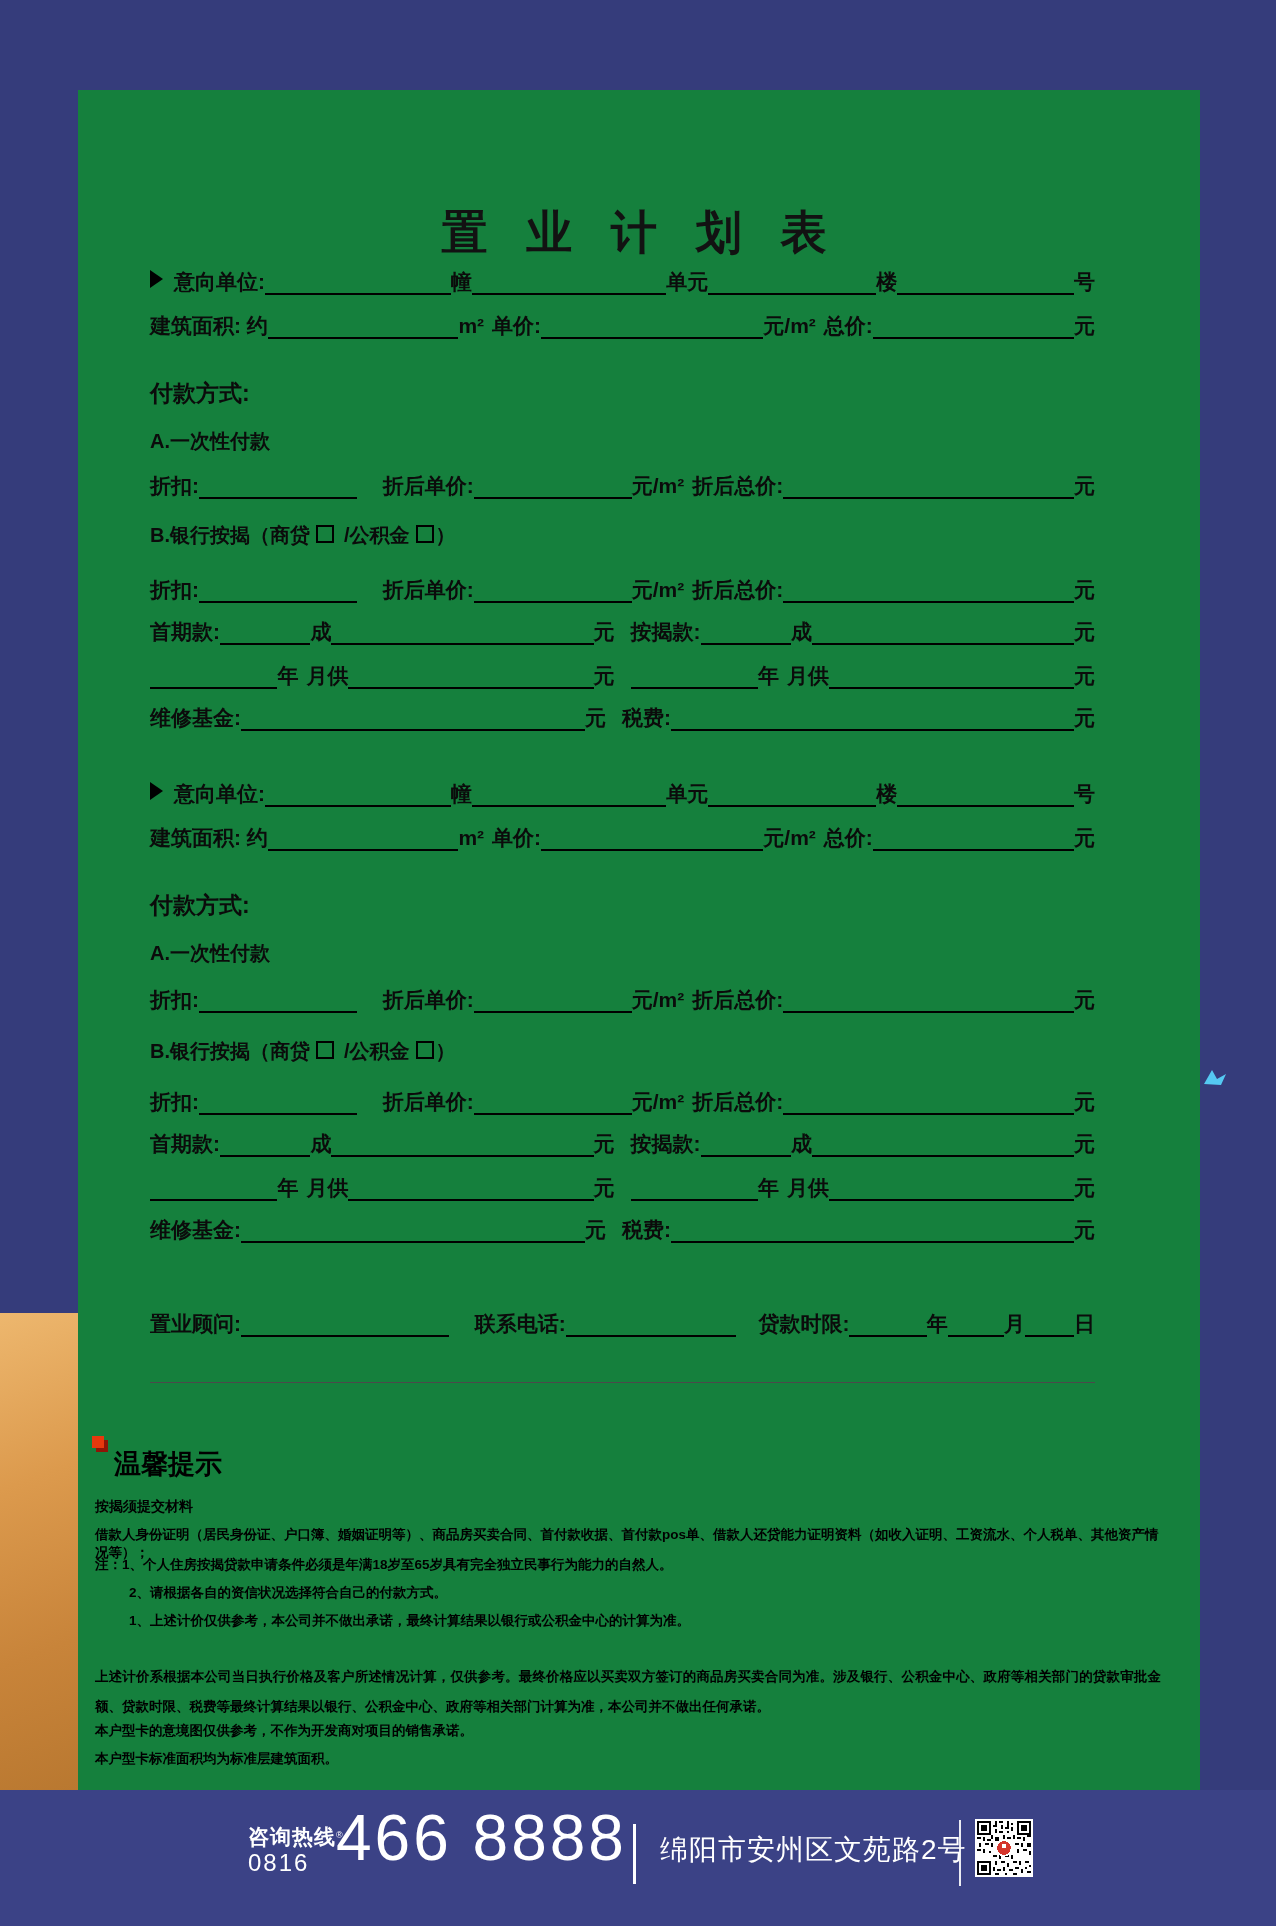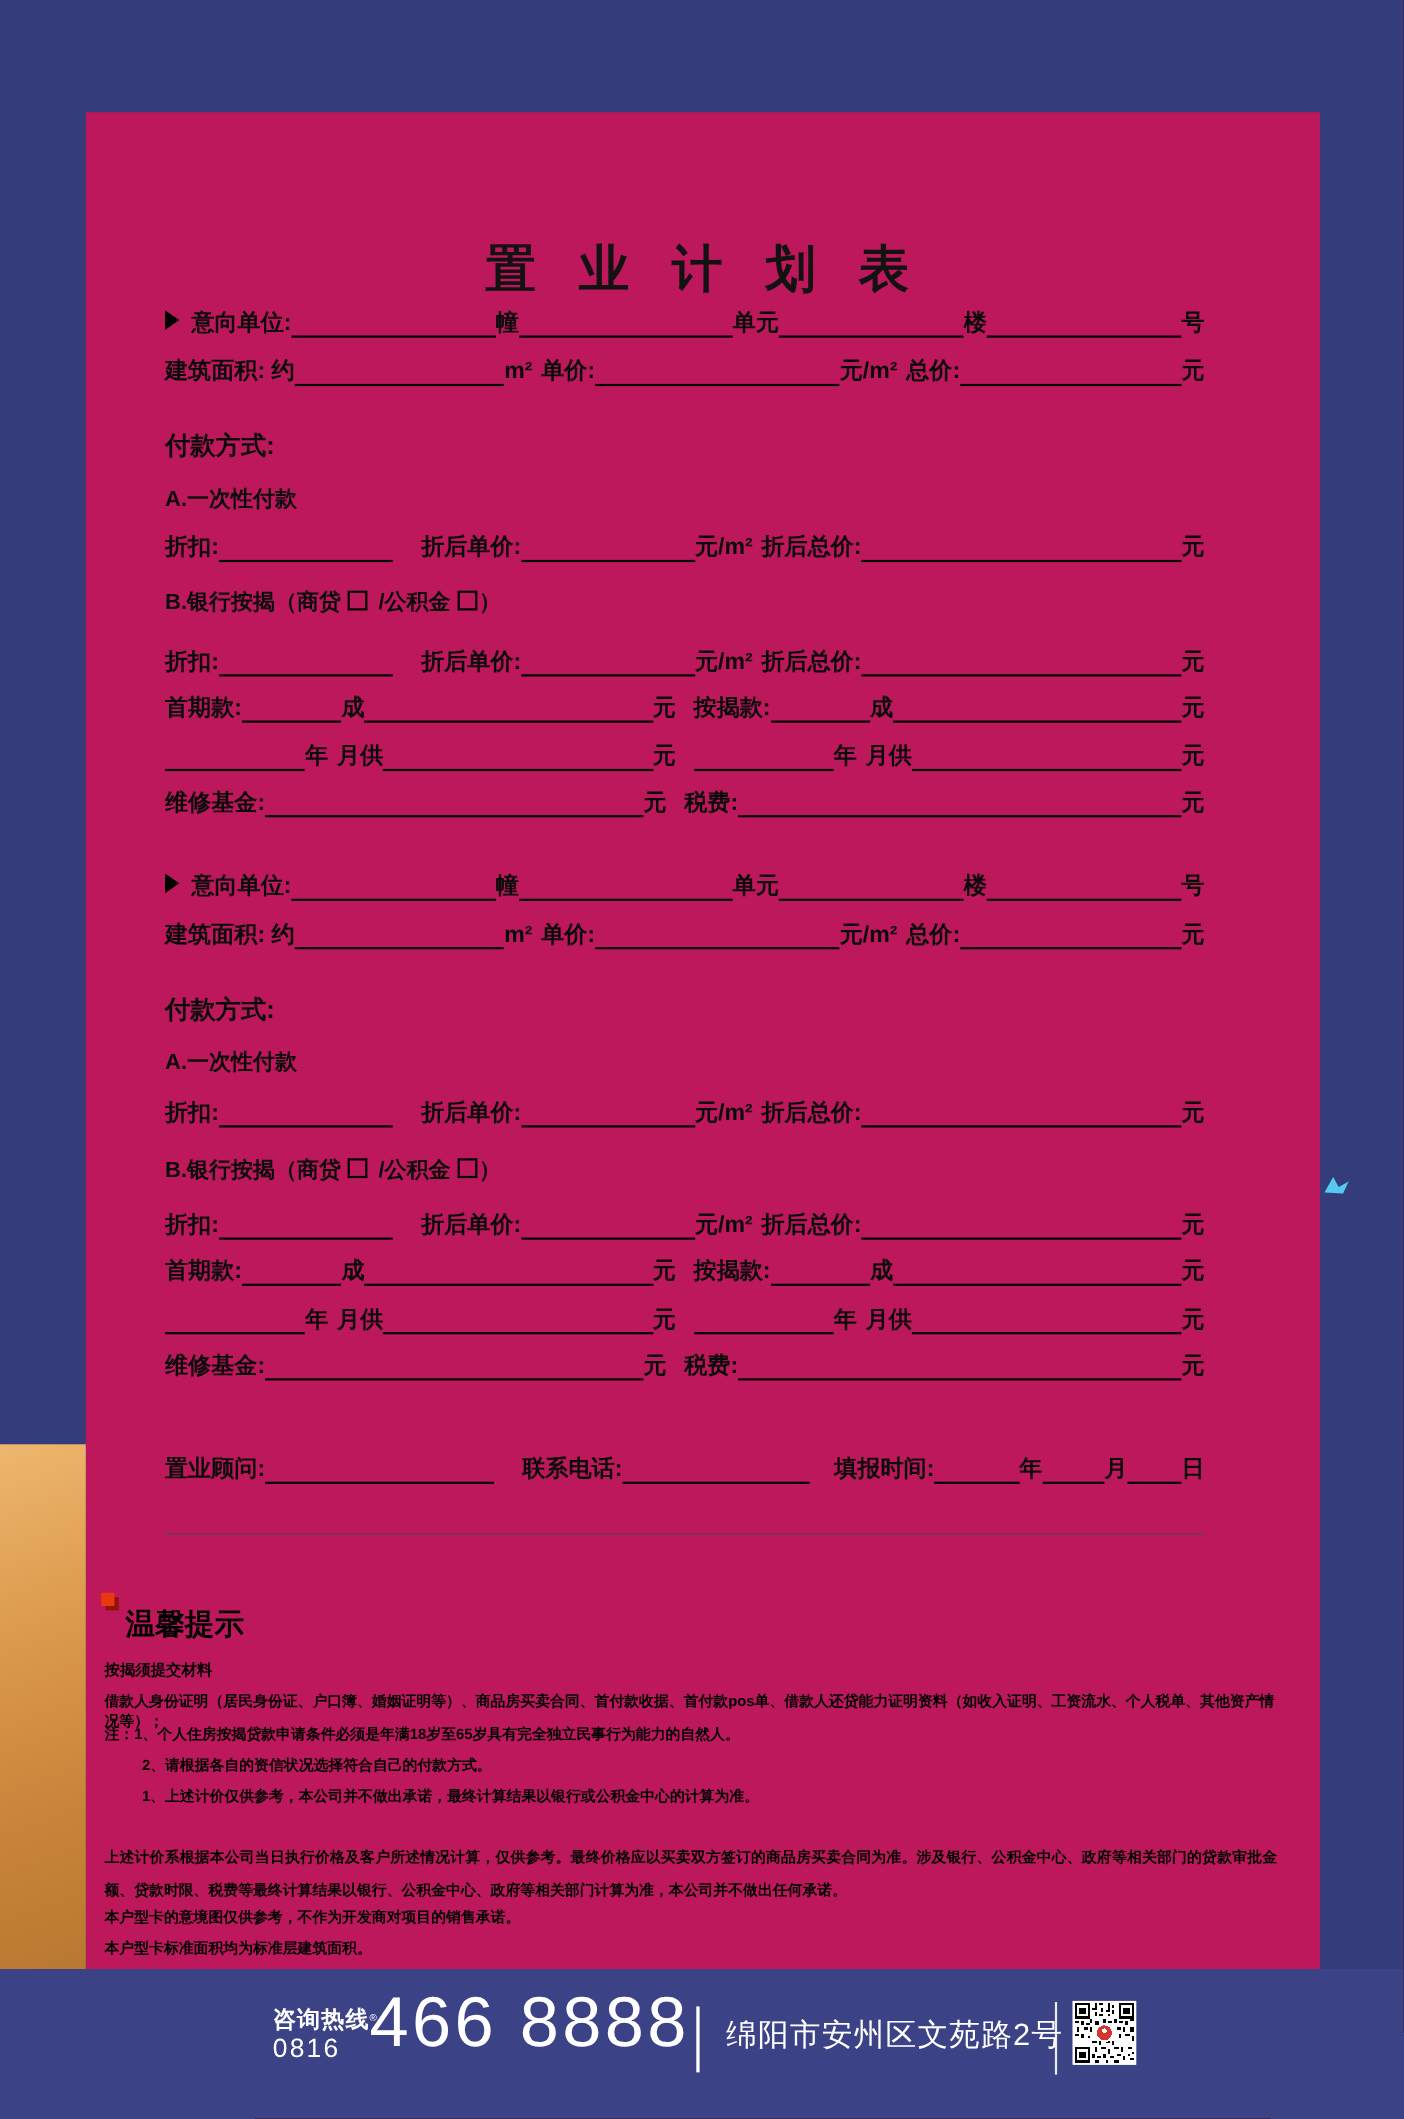--- a/index.html
+++ b/index.html
@@ -1,18 +1,18 @@
 <!DOCTYPE html>
 <html><head>
 <meta charset="utf-8">
 <style>
   html,body{margin:0;padding:0;background:#20244a;}
   .canvas{position:relative;width:1276px;height:1926px;margin:0 auto;background:#353C7B;
           overflow:hidden;font-family:"Liberation Sans","DejaVu Sans",sans-serif;}
-  .page{position:absolute;left:78px;top:102px;width:1122px;height:1700px;background:#be185d;}
+  .page{position:absolute;left:78px;top:90px;width:1122px;height:1700px;background:#15803d;}
 
   .title{position:absolute;left:0;top:112px;width:100%;text-align:center;
          font-size:46px;font-weight:900;color:#121212;letter-spacing:10px;word-spacing:6px;}
 
   .row{position:absolute;left:72px;width:945px;display:flex;align-items:center;
        font-size:21px;font-weight:700;color:#0b0b0b;height:30px;white-space:nowrap;line-height:1;}
   .row .lbl{flex:0 0 auto;padding-bottom:0;}
   .blank{border-bottom:2px solid #000;height:25px;}
   .gapw{flex:0 0 16px;}
   .ml26{margin-left:26px;}
@@ -241,21 +241,21 @@
       <span class="lbl">元</span>
     </div>
 
     <div class="row" style="top:1218px">
       <span class="lbl">置业顾问:</span>
       <span class="blank" style="flex:1.4"></span>
       <span style="flex:0 0 26px"></span>
       <span class="lbl">联系电话:</span>
       <span class="blank" style="flex:1.15"></span>
       <span style="flex:0 0 22px"></span>
-      <span class="lbl">填报时间:</span>
+      <span class="lbl">贷款时限:</span>
       <span class="blank" style="flex:0.52"></span>
       <span class="lbl">年</span>
       <span class="blank" style="flex:0.38"></span>
       <span class="lbl">月</span>
       <span class="blank" style="flex:0.33"></span>
       <span class="lbl">日</span>
     </div>
 
     <div class="thin-line" style="top:1292px"></div>
 

